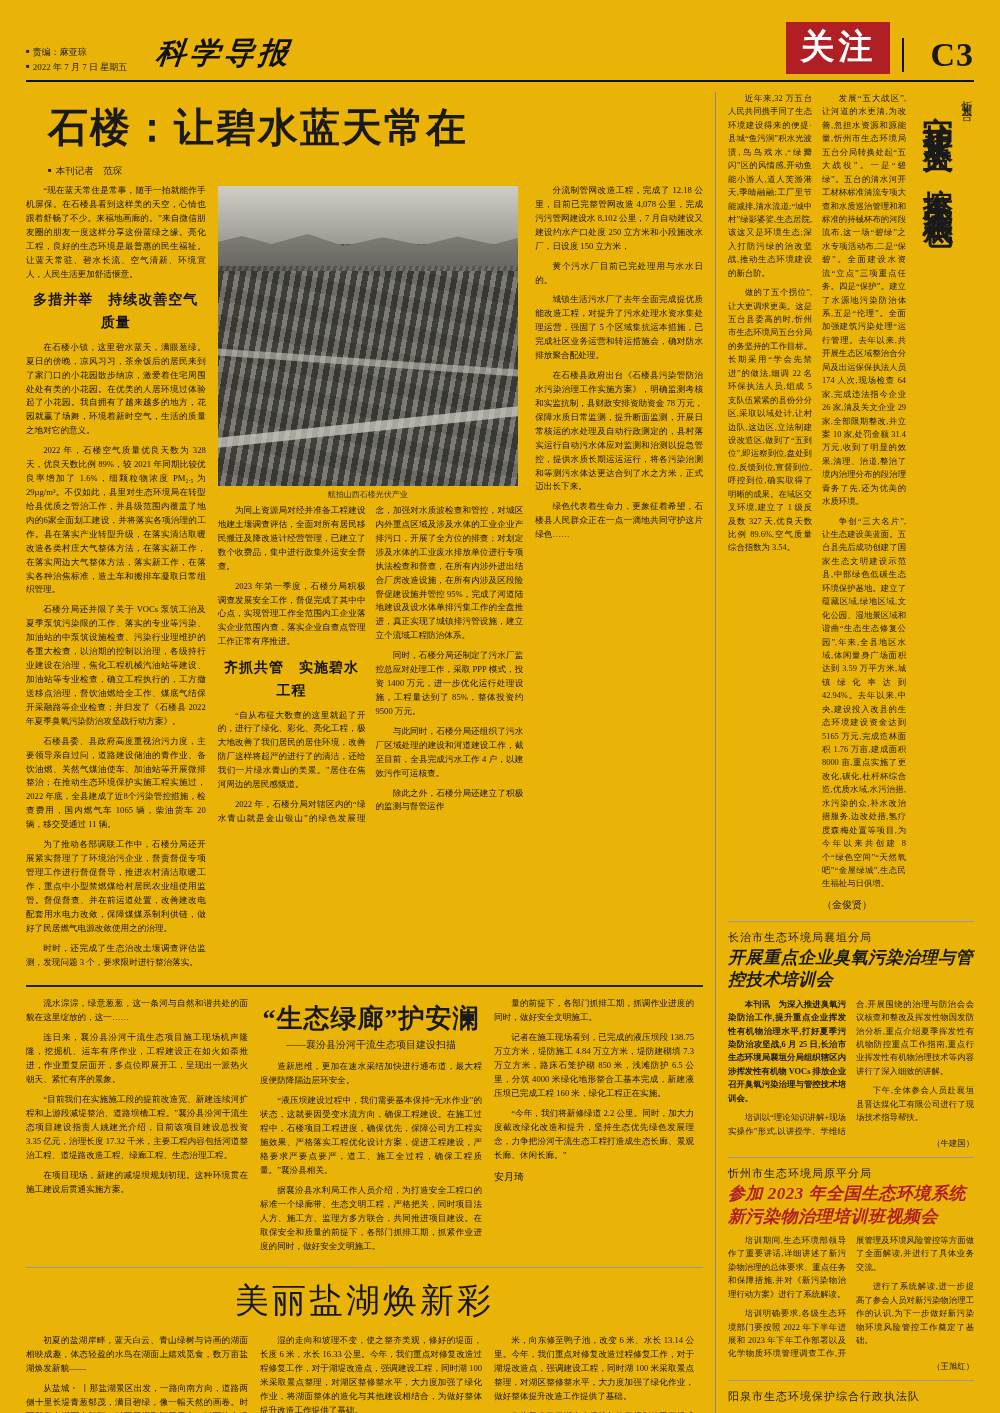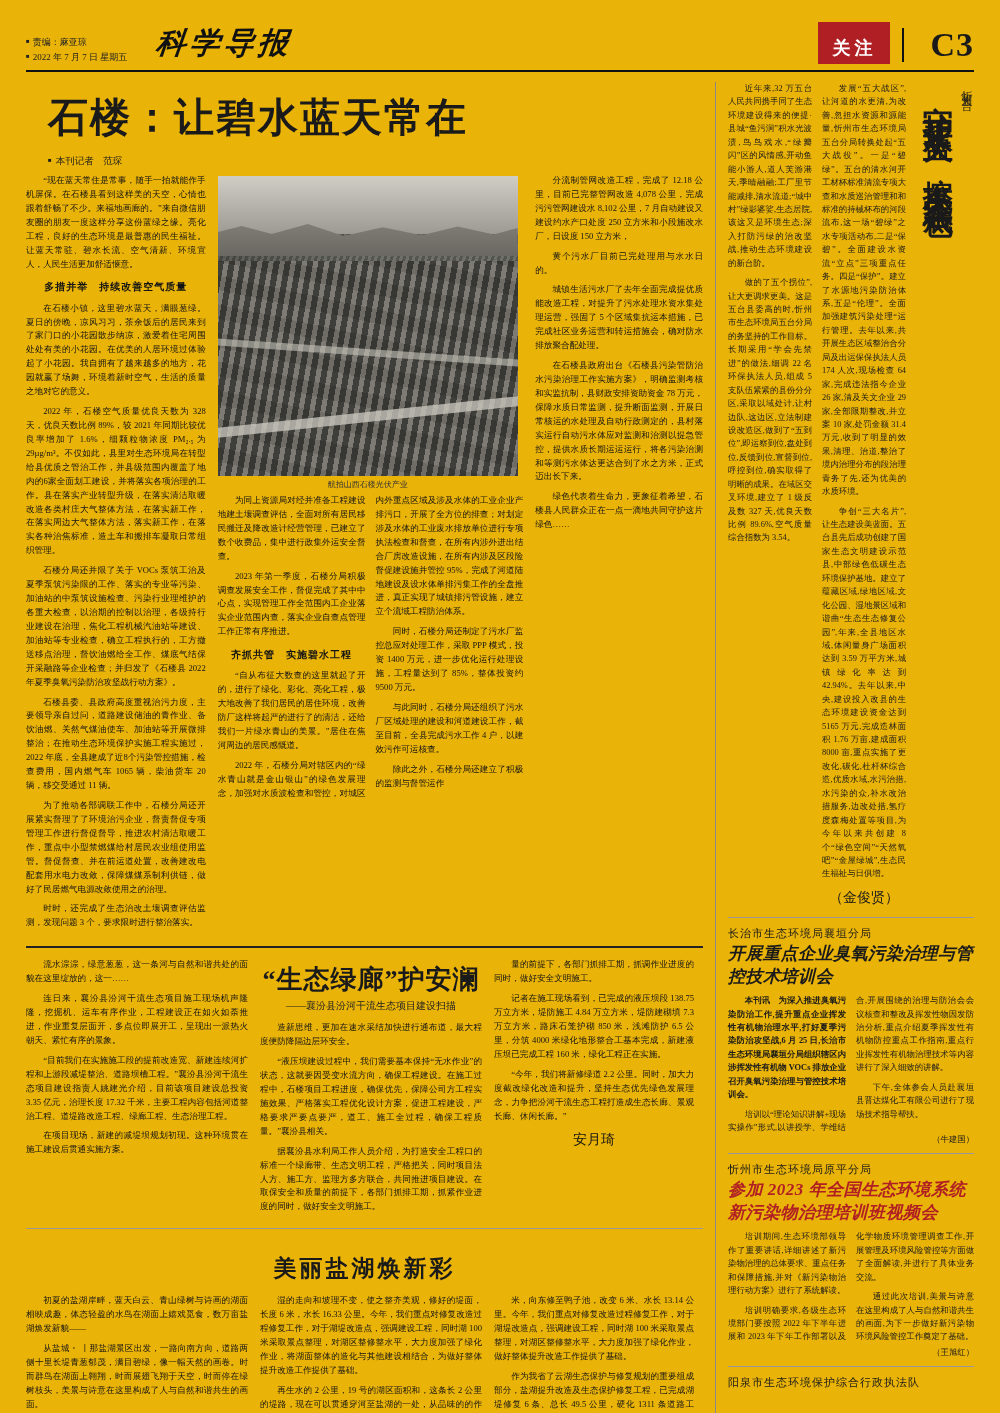--- a/index.html
+++ b/index.html
@@ -6,36 +6,36 @@
   body{width:1000px;height:1413px;font-family:"Liberation Serif",serif;color:#1a1a1a;}
   .page{position:relative;width:1000px;height:1413px;background:#eab308;box-sizing:border-box;padding:22px 26px 18px 26px;}
   
   .masthead{display:flex;align-items:flex-end;border-bottom:2px solid #111;padding-bottom:6px;}
   .mh-left{width:120px;font-size:9px;line-height:1.6;color:#222;}
   .mh-left div{white-space:nowrap;}
   .mh-left .sq:before{content:"■";font-size:6px;margin-right:3px;vertical-align:2px;}
   .mh-logo{flex:0 0 auto;margin-left:10px;font-family:"Liberation Serif",serif;font-weight:bold;font-size:30px;letter-spacing:4px;
            color:#111;font-style:italic;transform:skewX(-6deg);}
   .mh-spacer{flex:1 1 auto;}
-  .mh-tag{background:#b01f24;color:#fff;font-size:18px;font-weight:bold;padding:14px 14px 4px 14px;letter-spacing:4px;}
+  .mh-tag{background:#b01f24;color:#fff;font-size:34px;font-weight:bold;padding:2px 14px 4px 14px;letter-spacing:4px;}
   .mh-page{font-size:34px;font-weight:bold;margin-left:14px;letter-spacing:1px;}
   .mh-divider{width:2px;height:34px;background:#111;margin:0 12px 2px 12px;}
 
   .body-wrap{display:flex;margin-top:10px;}
   .left-zone{width:690px;padding-right:12px;box-sizing:border-box;border-right:1px solid #888;}
   .right-zone{width:284px;padding-left:12px;box-sizing:border-box;}
 
   .headline{font-size:40px;font-weight:bold;letter-spacing:2px;margin:8px 0 10px 22px;}
   .byline{font-size:9.5px;margin:0 0 6px 22px;}
   .byline:before{content:"■";font-size:6px;margin-right:4px;vertical-align:2px;}
 
   .cols3{display:flex;gap:12px;}
   .col{font-size:8.6px;line-height:1.62;text-align:justify;color:#141414;}
   .col p{margin:0 0 6px 0;text-indent:2em;}
-  .subhead{font-weight:bold;font-size:10px;text-align:center;margin:8px 0 6px 0;letter-spacing:1px;text-indent:0;}
+  .subhead{font-weight:bold;font-size:14px;text-align:center;margin:8px 0 6px 0;letter-spacing:1px;text-indent:0;}
   .photo-block{width:300px;margin:2px 0 4px 0;}
   .photo{width:300px;height:300px;background:
       linear-gradient(115deg, rgba(0,0,0,.25), rgba(0,0,0,0) 40%),
       repeating-linear-gradient(108deg,#6f6f6a 0 3px,#55554f 3px 6px),
       linear-gradient(#8a8a82,#4e4e48);
       background-blend-mode:multiply,normal,normal;position:relative;overflow:hidden;}
   .photo .sky{position:absolute;left:0;top:0;width:100%;height:58px;background:linear-gradient(#cfcdc4,#9c9a92);}
   .photo .ridge{position:absolute;left:0;top:40px;width:100%;height:40px;background:linear-gradient(#84827a,#6a6862);
       clip-path:polygon(0 40%,8% 25%,18% 45%,30% 20%,42% 50%,55% 28%,68% 48%,80% 26%,92% 46%,100% 30%,100% 100%,0 100%);}
   .photo .panels{position:absolute;left:0;bottom:0;width:100%;height:215px;
@@ -44,31 +44,31 @@
       background-blend-mode:multiply;}
   .photo .road{position:absolute;left:-10%;bottom:54px;width:120%;height:10px;background:#cdcbc2;transform:rotate(-6deg);opacity:.75;}
   .photo .road2{position:absolute;left:-10%;bottom:120px;width:120%;height:7px;background:#c6c4bb;transform:rotate(4deg);opacity:.6;}
   .photo-cap{font-size:8px;text-align:center;margin-top:3px;color:#333;}
 
   .hr-thin{border:0;border-top:1px solid #999;margin:8px 0;}
   .hr-thick{border:0;border-top:2px solid #222;margin:10px 0;}
 
   .mid-head{font-size:26px;font-weight:bold;text-align:center;letter-spacing:1px;margin:4px 0 2px 0;}
   .mid-sub{font-size:10px;text-align:center;margin-bottom:8px;color:#222;}
-  .big-head{font-size:23px;font-weight:bold;text-align:center;letter-spacing:3px;margin:24px 0 10px 0;}
+  .big-head{font-size:34px;font-weight:normal;text-align:center;letter-spacing:3px;margin:10px 0 10px 0;}
 
   
   .vert-title{writing-mode:vertical-rl;text-orientation:upright;font-size:30px;font-weight:bold;letter-spacing:6px;
               line-height:1.1;margin:0 0 0 6px;height:430px;}
   .vert-kicker{writing-mode:vertical-rl;text-orientation:upright;font-size:11px;letter-spacing:3px;margin-left:4px;height:90px;}
   .r-flex{display:flex;}
   .r-cols{display:flex;gap:10px;flex:1;}
   .rcol{font-size:8.4px;line-height:1.6;text-align:justify;}
   .rcol p{margin:0 0 6px 0;text-indent:2em;}
-  .sign{text-align:center;font-size:14px;margin-top:2px;}
+  .sign{text-align:left;font-size:10px;margin-top:2px;}
   .news-kicker{font-size:11px;letter-spacing:1px;margin:6px 0 2px 0;}
   .news-head{font-size:17px;font-weight:bold;line-height:1.32;letter-spacing:.5px;margin:2px 0 6px 0;font-style:italic;}
   .news-head.red{color:#b01f24;}
   .news-body{font-size:8.4px;line-height:1.6;text-align:justify;column-count:2;column-gap:10px;}
   .news-body p{margin:0 0 6px 0;text-indent:2em;}
   .lead{font-weight:bold;}
   .news-sign{text-align:right;font-size:8.4px;}
 </style>
 </head>
 <body>
@@ -227,21 +227,21 @@
       </div>
 
       <hr class="hr-thin">
 
       <div>
         <div class="news-kicker">忻州市生态环境局原平分局</div>
         <div class="news-head red">参加 2023 年全国生态环境系统新污染物治理培训班视频会</div>
         <div class="news-body">
           <p>培训期间,生态环境部领导作了重要讲话,详细讲述了新污染物治理的总体要求、重点任务和保障措施,并对《新污染物治理行动方案》进行了系统解读。</p>
           <p>培训明确要求,各级生态环境部门要按照 2022 年下半年进展和 2023 年下年工作部署以及化学物质环境管理调查工作,开展管理及环境风险管控等方面做了全面解读,并进行了具体业务交流。</p>
-          <p>通过此次培训,美景与诗意在这里构成了人与自然和谐共生的画面,为下一步做好新污染物环境风险管控工作奠定了基础。</p>
+          <p>进行了系统解读,进一步提高了参会人员对新污染物治理工作的认识,为下一步做好新污染物环境风险管控工作奠定了基础。</p>
         </div>
         <div class="news-sign">（王旭红）</div>
       </div>
 
       <hr class="hr-thin">
 
       <div>
         <div class="news-kicker">阳泉市生态环境保护综合行政执法队</div>
 
       </div>

